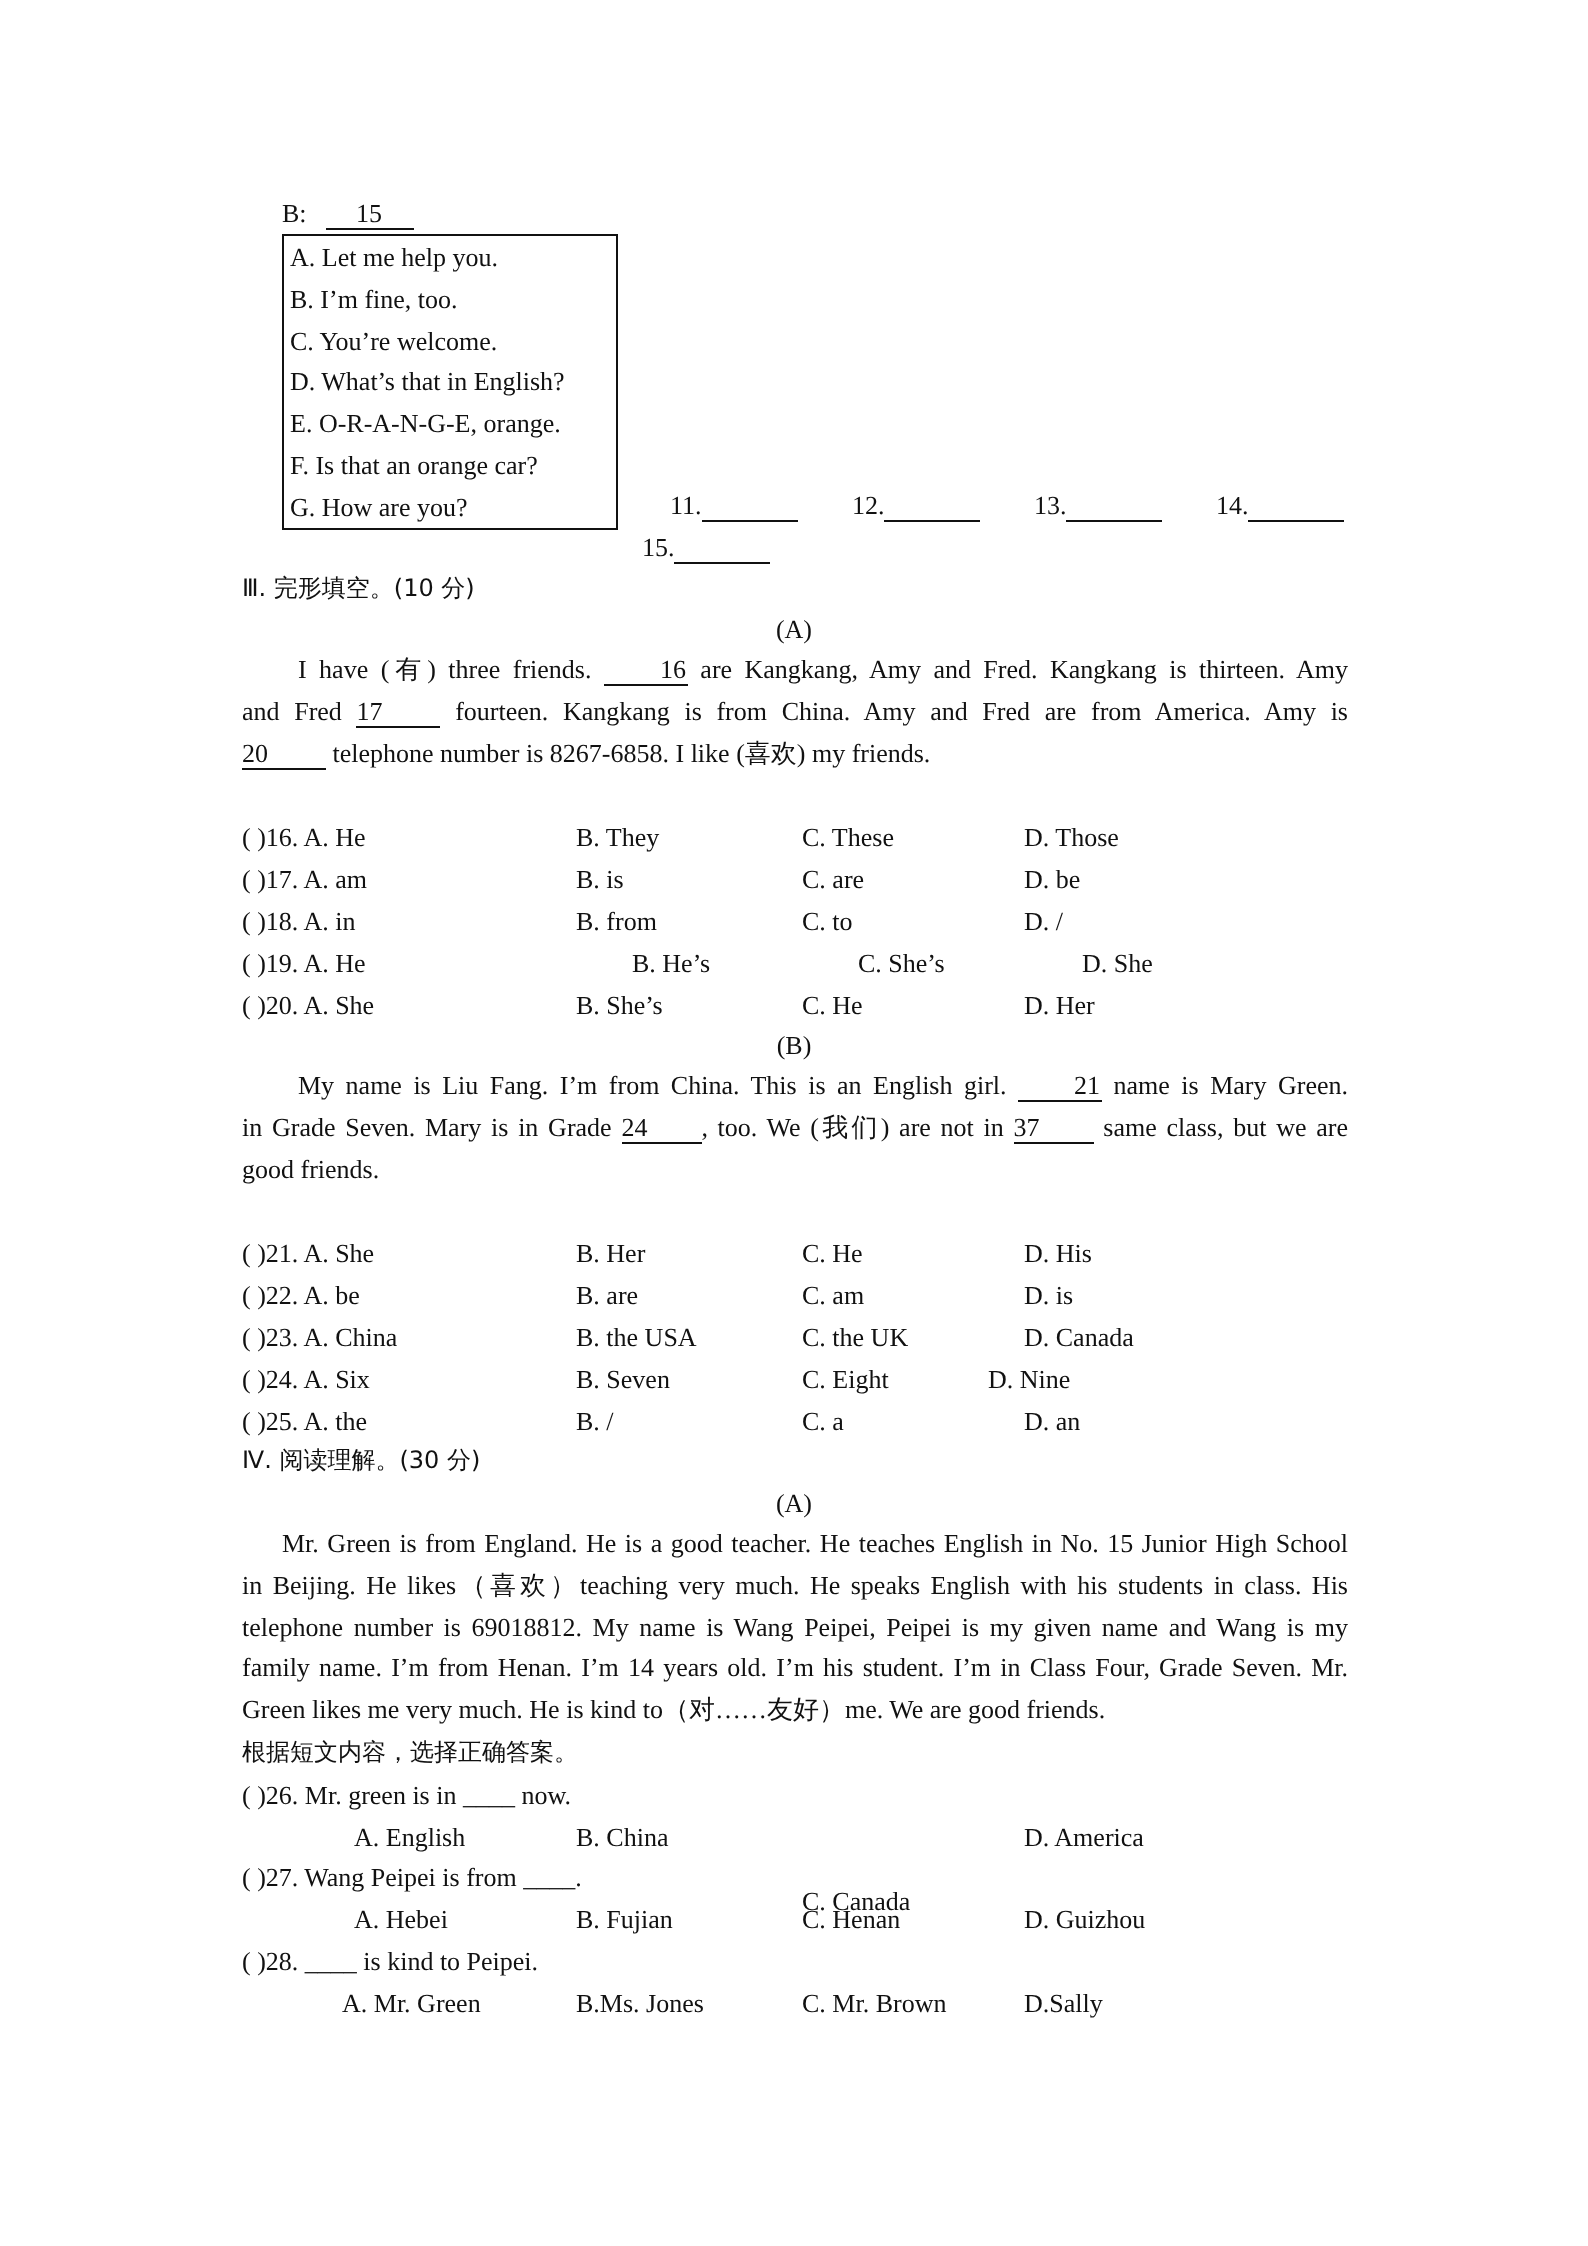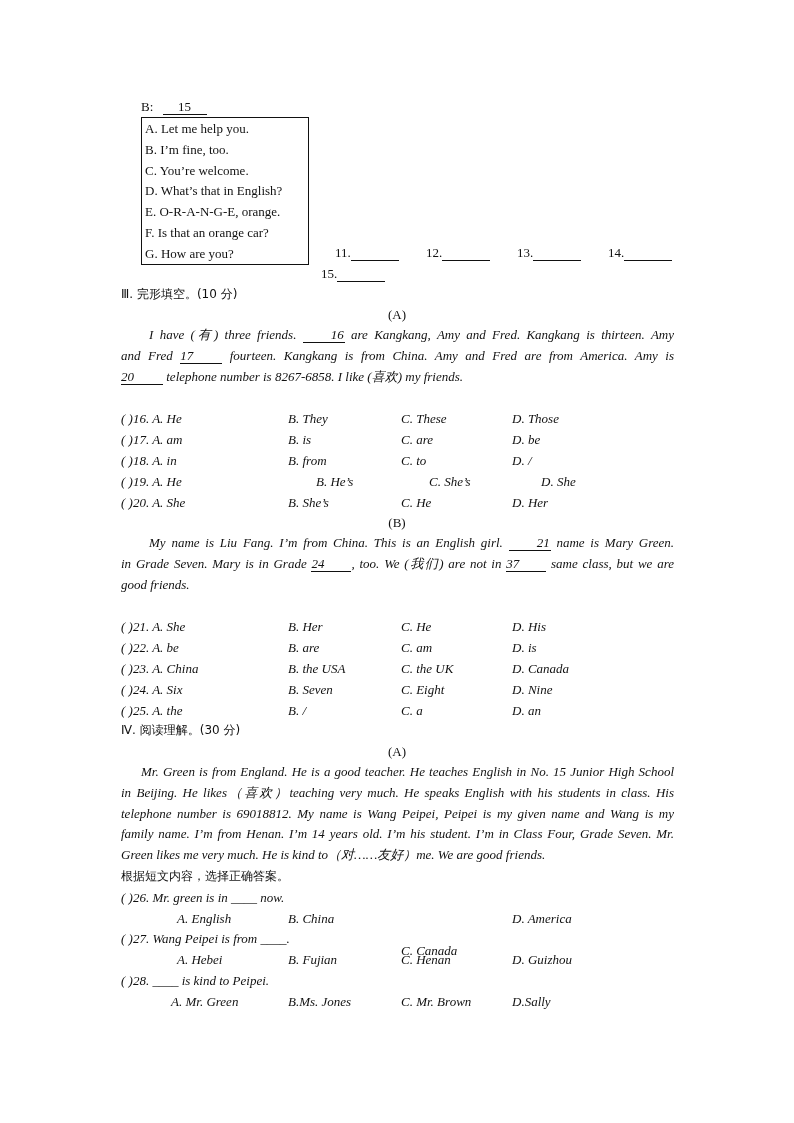--- a/index.html
+++ b/index.html
@@ -3,25 +3,25 @@
 <meta charset="utf-8">
 <style>
   html, body { margin: 0; padding: 0; background: #ffffff; }
   body { width: 794px; height: 1123px; position: relative; overflow: hidden;
          font-family: "Liberation Serif", serif; font-size: 13px; color: #111; }
   .abs { position: absolute; white-space: nowrap; line-height: 17px; }
   .cjk { font-family: "DejaVu Sans", sans-serif; font-size: 12px; }
   .blank { display: inline-block; border-bottom: 1px solid #111; text-align: center; line-height: 14px; }
   .box { position: absolute; left: 141px; top: 117px; width: 166px; height: 146px; border: 1px solid #111; }
   .box .opt { position: absolute; left: 3px; white-space: nowrap; line-height: 17px; }
-  .para { position: absolute; left: 121px; width: 553px; line-height: 20.8px; text-align: justify; font-style: italic; }
+  .para { position: absolute; left: 121px; width: 553px; line-height: 20.8px; text-align: justify; }
   .para .line { display: block; white-space: nowrap; text-align-last: justify; }
   .para .line.last { text-align-last: left; }
   .q { position: absolute; left: 121px; white-space: nowrap; line-height: 17px; }
-  .q span { position: absolute; white-space: nowrap; font-style: italic; }
+  .q span { position: absolute; white-space: nowrap; }
   .center { position: absolute; left: 0; width: 794px; text-align: center; line-height: 17px; }
 </style>
 </head>
 <body>
 
 <div class="abs" style="left:141px; top:98px;">
   <span>B:</span>
   <span class="blank" style="width:44px; margin-left:6px;">15</span>
 </div>
 
@@ -124,21 +124,21 @@
 <div class="q" style="top:660px;">
   <span style="left:0;">(     )23. A. China</span>
   <span style="left:167px;">B. the USA</span>
   <span style="left:280px;">C. the UK</span>
   <span style="left:391px;">D. Canada</span>
 </div>
 <div class="q" style="top:681px;">
   <span style="left:0;">(     )24. A. Six</span>
   <span style="left:167px;">B. Seven</span>
   <span style="left:280px;">C. Eight</span>
-  <span style="left:391px;">D. Nine</span>
+  <span style="left:373px;">D. Nine</span>
 </div>
 <div class="q" style="top:702px;">
   <span style="left:0;">(     )25. A. the</span>
   <span style="left:167px;">B. /</span>
   <span style="left:280px;">C. a</span>
   <span style="left:391px;">D. an</span>
 </div>
 
 <div class="abs cjk" style="left:121px; top:722px;">Ⅳ. 阅读理解。(30 分)</div>
 <div class="center" style="top:743px;">(A)</div>

